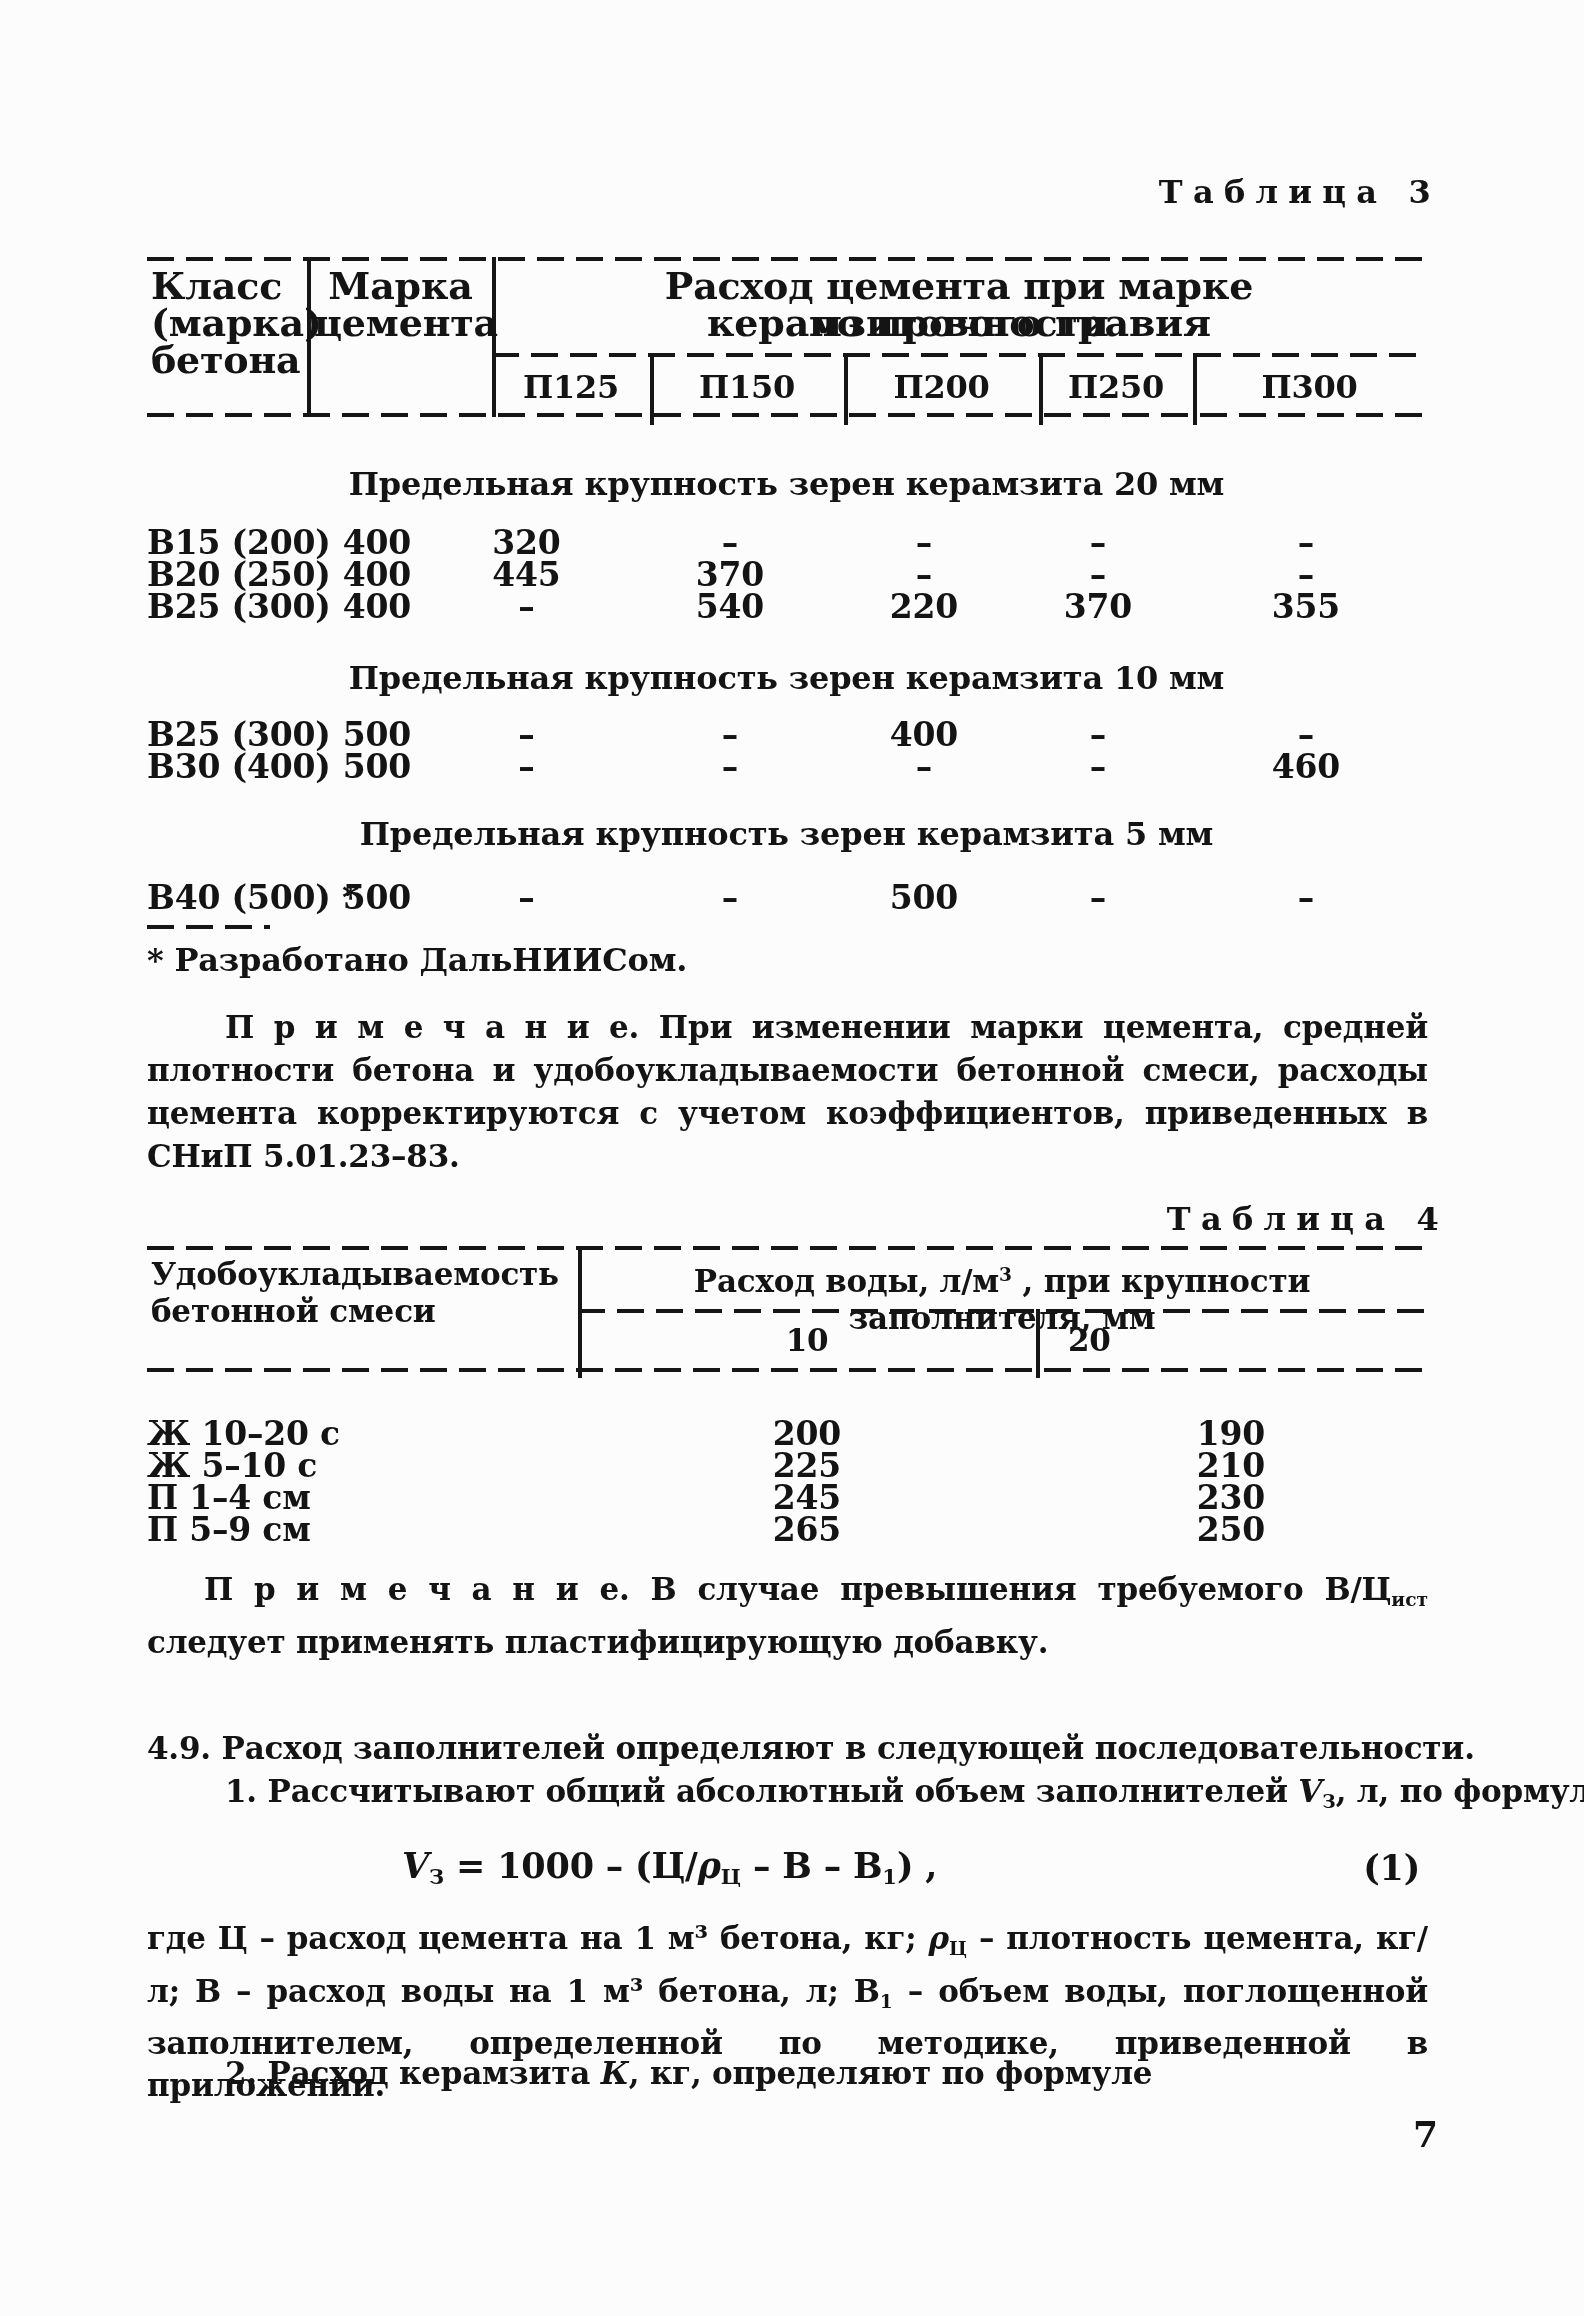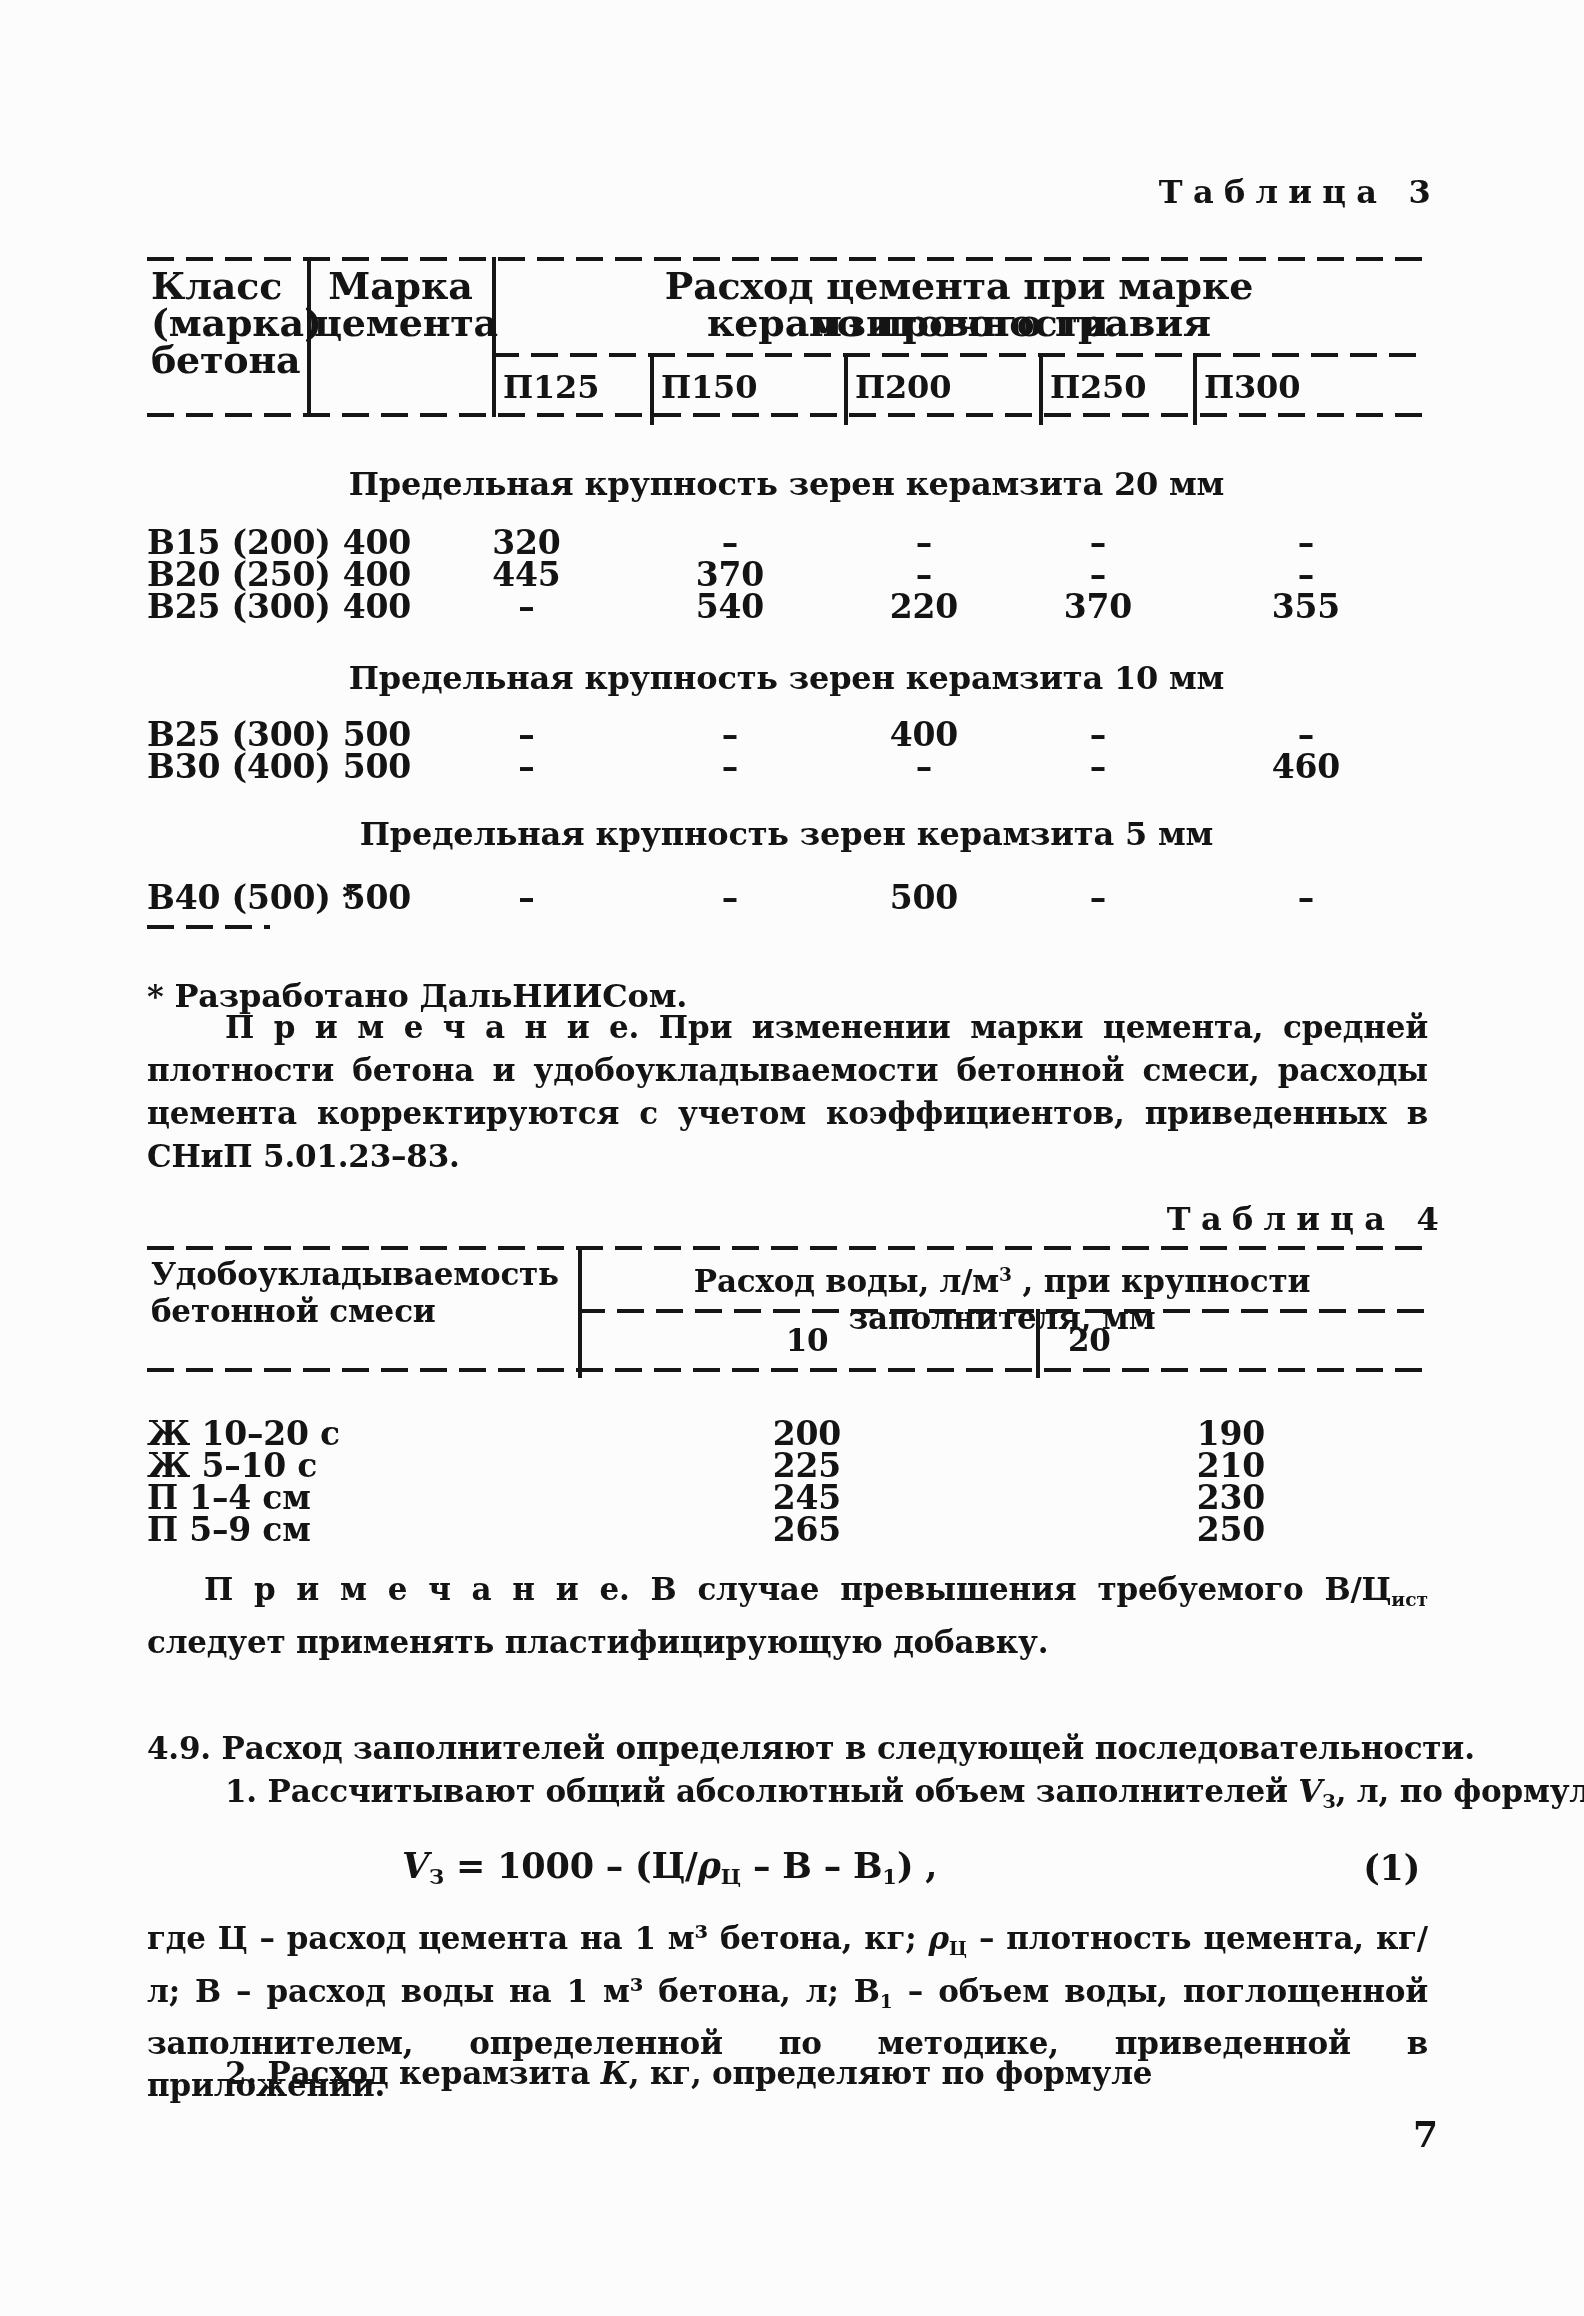--- a/index.html
+++ b/index.html
@@ -21,21 +21,21 @@
     background:repeating-linear-gradient(90deg,#161616 0 27.4px,transparent 27.4px 39px);
   }
   .vline{position:absolute;width:3.9px;background:#161616;}
 
   .caption{font-size:32px;letter-spacing:0.32em;white-space:nowrap;}
 
   
   .t3head{left:147px;top:257px;width:1279px;height:160px;}
   .t3head .h{position:absolute;font-size:38px;line-height:37px;}
   .t3head .hc{text-align:center;}
-  .t3head .sub{position:absolute;top:114px;font-size:32px;line-height:33px;text-align:left;padding-left:11px;}
+  .t3head .sub{position:absolute;top:114px;font-size:32px;line-height:33px;text-align:center;}
 
   
   .sec-title{left:147px;width:1279px;text-align:center;font-size:32px;white-space:nowrap;}
   .rows{left:147px;width:1279px;}
   .t3row{display:grid;grid-template-columns:176px 108px 191px 216px 172px 176px 240px;
          font-size:33px;line-height:32px;}
   .t3row .c{text-align:center;}
   .t3row .k{text-align:left;white-space:nowrap;}
 
   .fnote{font-size:32px;white-space:nowrap;}
@@ -154,21 +154,21 @@
       <div class="c">500</div>
       <div class="c">–</div>
       <div class="c">–</div>
       <div class="c">500</div>
       <div class="c">–</div>
       <div class="c">–</div>
     </div>
   </div>
 
   <div class="dash" style="top:925px;left:147px;width:123px;"></div>
-  <div class="abs fnote" style="top:941px;left:147px;margin-top:36px;">* Разработано ДальНИИСом.</div>
+  <div class="abs fnote" style="top:941px;left:147px;">* Разработано ДальНИИСом.</div>
 
   <div class="abs para n1" style="top:1006px;">П р и м е ч а н и е. При изменении марки цемента, средней плотности бетона и удобоукладываемости бетонной смеси, расходы цемента корректируются с учетом коэффициентов, приведенных в СНиП 5.01.23–83.</div>
 
   <div class="abs caption" style="top:1166px;right:136px;margin-top:34px;">Таблица 4</div>
 
   <div class="abs t4head">
     <div class="dash" style="top:0;left:0;right:0;"></div>
     <div class="dash" style="bottom:0;left:0;right:0;"></div>
     <div class="dash" style="top:63px;left:431px;right:0;"></div>
     <div class="vline" style="left:431px;top:0;bottom:-5.9px;"></div>

